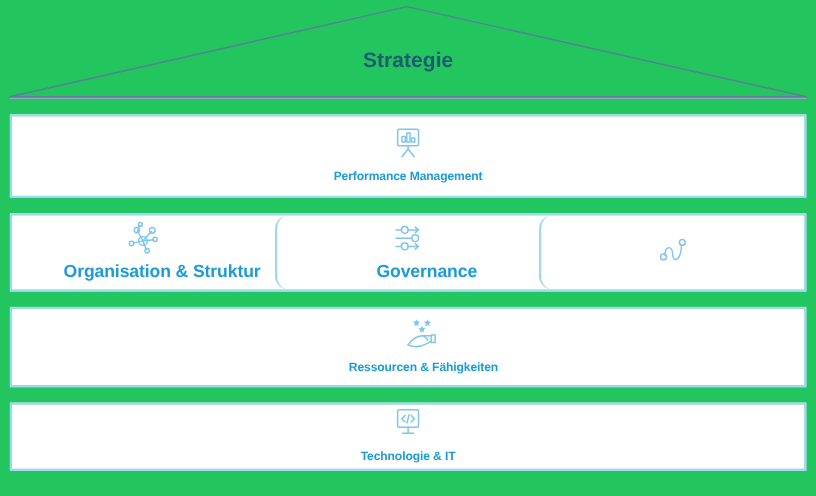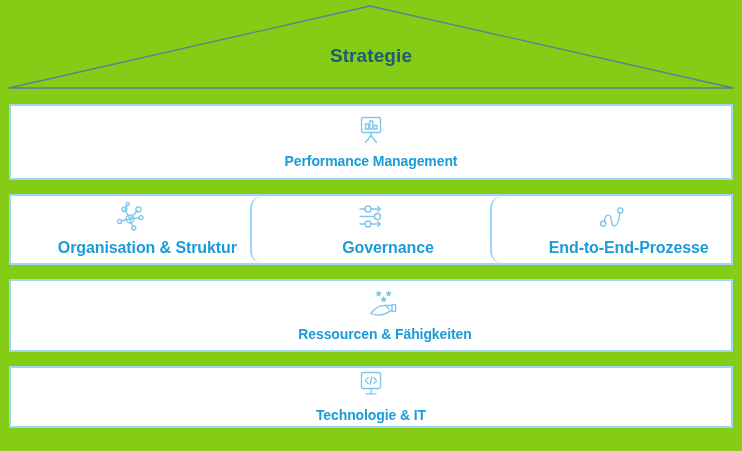--- a/index.html
+++ b/index.html
@@ -8,21 +8,21 @@
     padding: 0;
     background: #ffffff;
   }
   body {
     font-family: "Liberation Sans", sans-serif;
   }
   #stage {
     position: relative;
     width: 742px;
     height: 451px;
-    background: #84cc16;
+    background: #22c55e;
     overflow: hidden;
   }
 
   
   .roof {
     position: absolute;
     left: 0;
     top: 0;
     width: 742px;
     height: 96px;
@@ -75,21 +75,21 @@
     border-left: 2px solid #9fd6f2;
     border-radius: 12px;
   }
 
   .cell-icon {
     display: block;
     line-height: 0;
     margin-bottom: 3px;
   }
   .cell-label {
-    font-size: 14px;
+    font-size: 11px;
     font-weight: bold;
     color: #1b9bd8;
     text-align: center;
     line-height: 20px;
     white-space: nowrap;
     letter-spacing: -0.1px;
   }
   .band-2 .cell-label {
     font-size: 16px;
     margin-left: 34px;
@@ -186,21 +186,20 @@
     </div>
 
     <div class="cell">
       <span class="cell-icon">
         <svg width="40" height="32" viewBox="0 0 40 32">
           <path class="ico" d="M12.5,21 C12.5,12 19.5,12 19.5,20 C19.5,28 27,27 27.5,12"></path>
           <circle class="ico" cx="11.2" cy="22.6" r="2.6"></circle>
           <circle class="ico" cx="28.3" cy="9.4" r="2.6"></circle>
         </svg>
       </span>
-      <span class="cell-label">End-to-End-Prozesse</span>
     </div>
   </div>
 
   <div class="band band-3">
     <div class="cell">
       <span class="cell-icon">
         <svg width="38" height="34" viewBox="0 0 38 34">
           <path class="ico-fill" d="M12.6,3.2 l1.0,2.1 2.3,0.3 -1.7,1.6 0.4,2.3 -2.0,-1.1 -2.0,1.1 0.4,-2.3 -1.7,-1.6 2.3,-0.3 z"></path>
           <path class="ico-fill" d="M22.6,3.2 l1.0,2.1 2.3,0.3 -1.7,1.6 0.4,2.3 -2.0,-1.1 -2.0,1.1 0.4,-2.3 -1.7,-1.6 2.3,-0.3 z"></path>
           <path class="ico-fill" d="M17.6,9.0 l1.0,2.1 2.3,0.3 -1.7,1.6 0.4,2.3 -2.0,-1.1 -2.0,1.1 0.4,-2.3 -1.7,-1.6 2.3,-0.3 z"></path>

